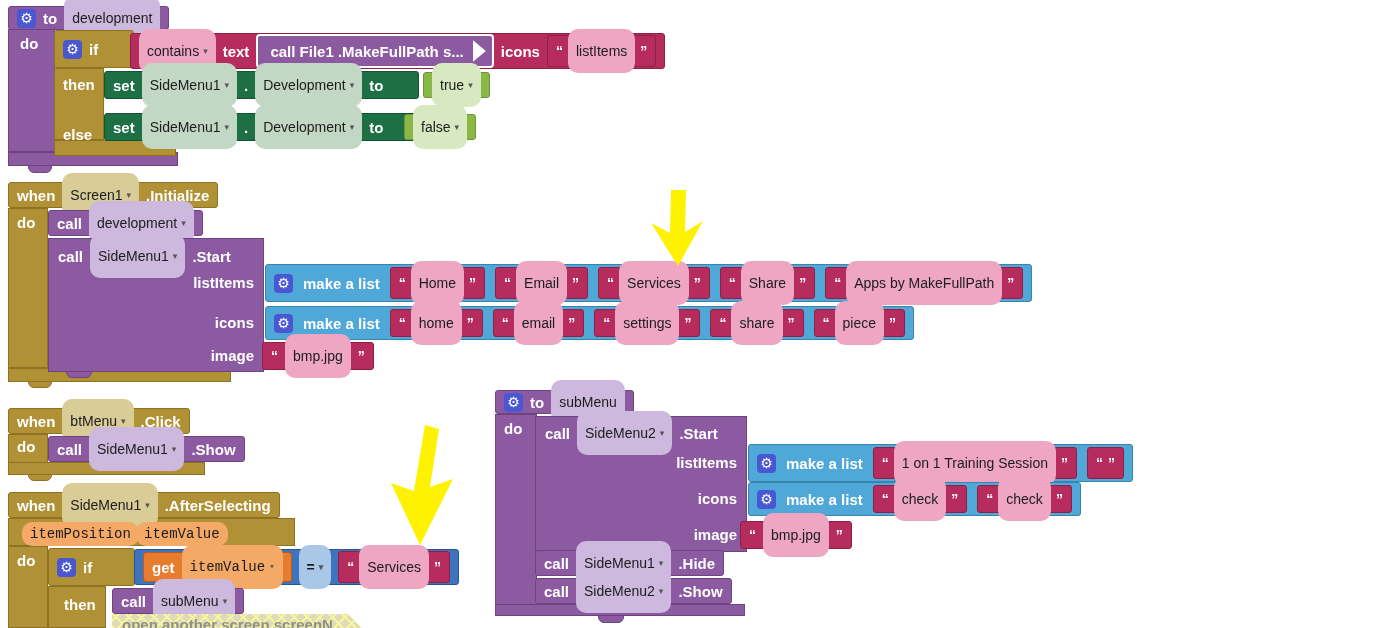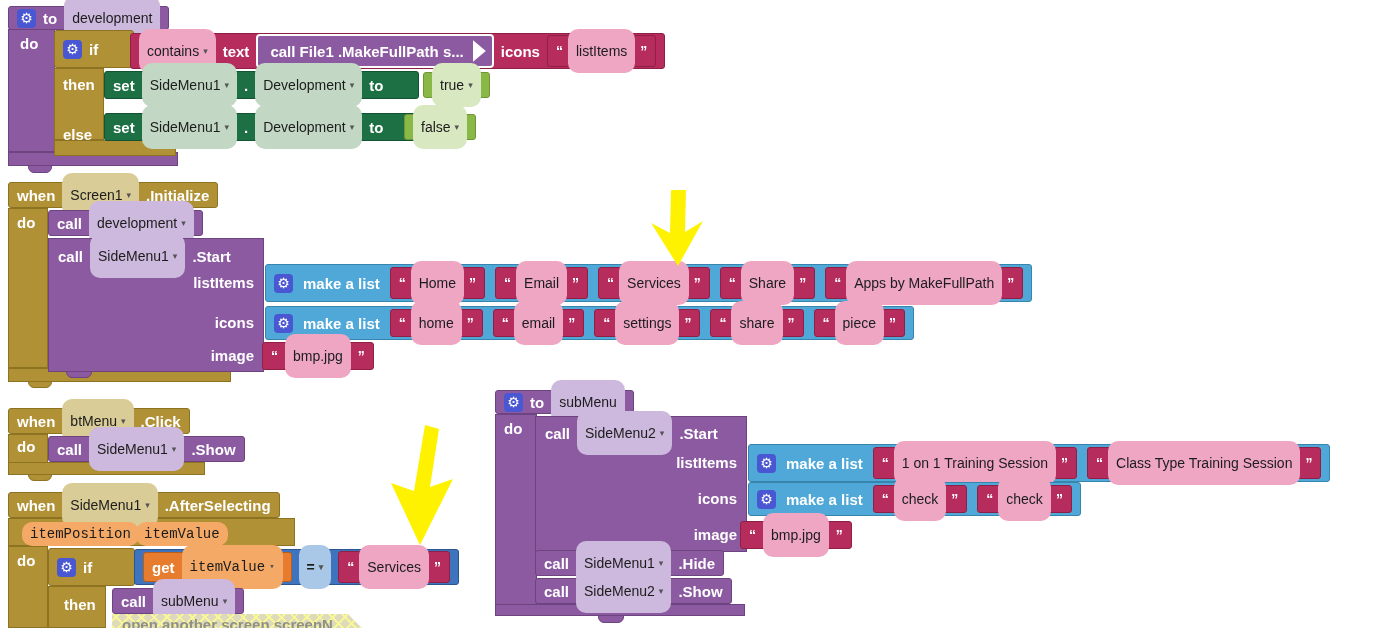--- a/index.html
+++ b/index.html
@@ -325,21 +325,20 @@
   <div class="abs row b-blue" style="left:748px;top:444px;height:38px;gap:10px;">
     <span class="gear">⚙</span>
     <span class="lbl">make a list</span>
     <span class="str">
         <span class="qt">“</span>
         <span class="chip c-pink">1 on 1 Training Session</span>
         <span class="qt">”</span>
       </span>
     <span class="str">
         <span class="qt">“</span>
-        <span class="chip c-pink">Class Type Training Session</span>
         <span class="qt">”</span>
       </span>
   </div>
 
   <div class="abs row b-blue" style="left:748px;top:482px;height:34px;gap:10px;">
     <span class="gear">⚙</span>
     <span class="lbl">make a list</span>
     <span class="str sm">
         <span class="qt">“</span>
         <span class="chip c-pink">check</span>

